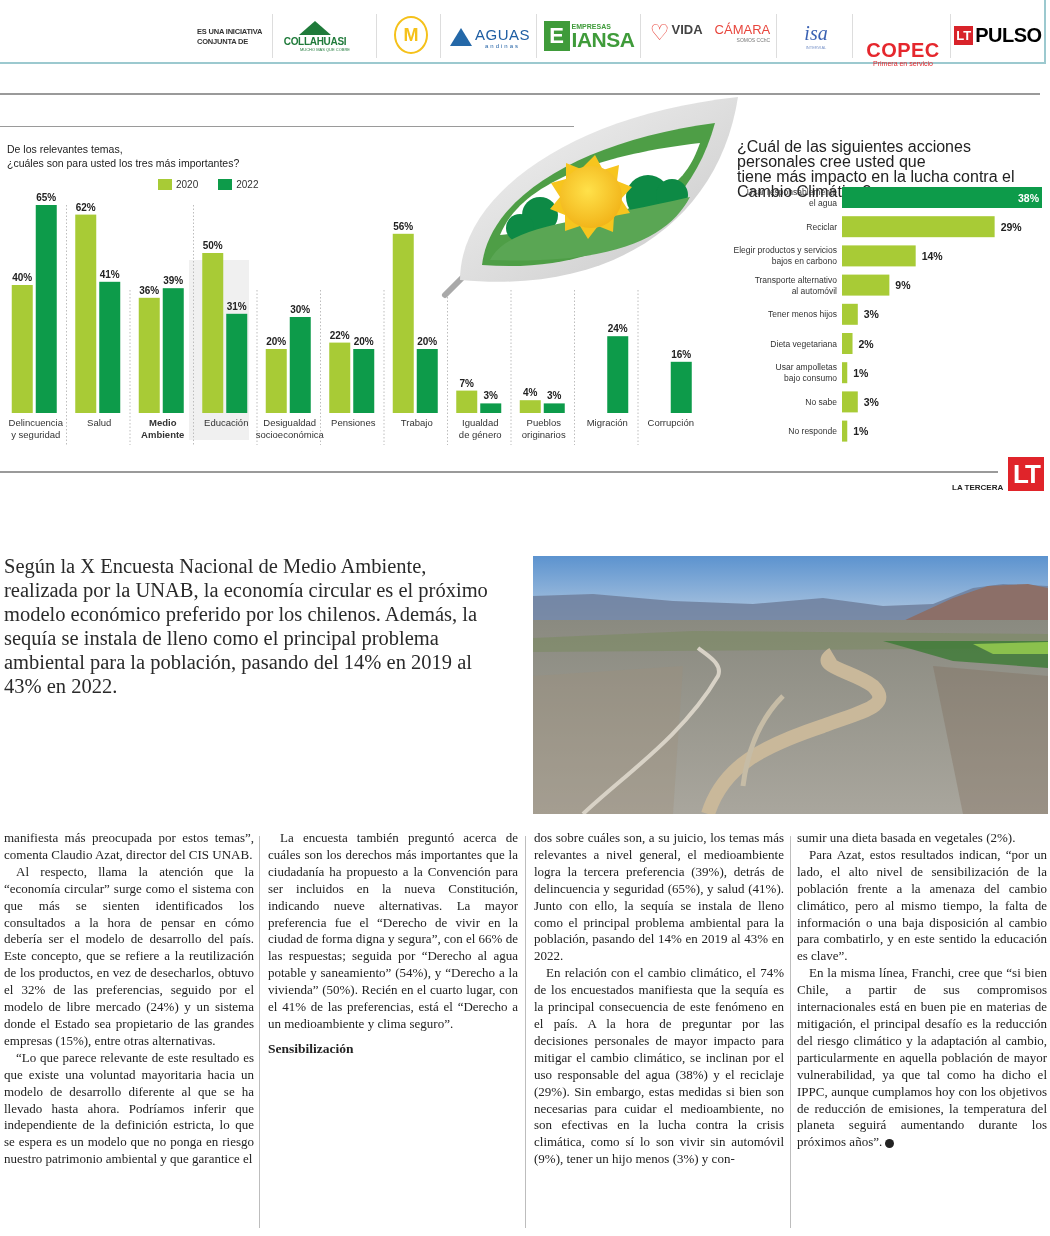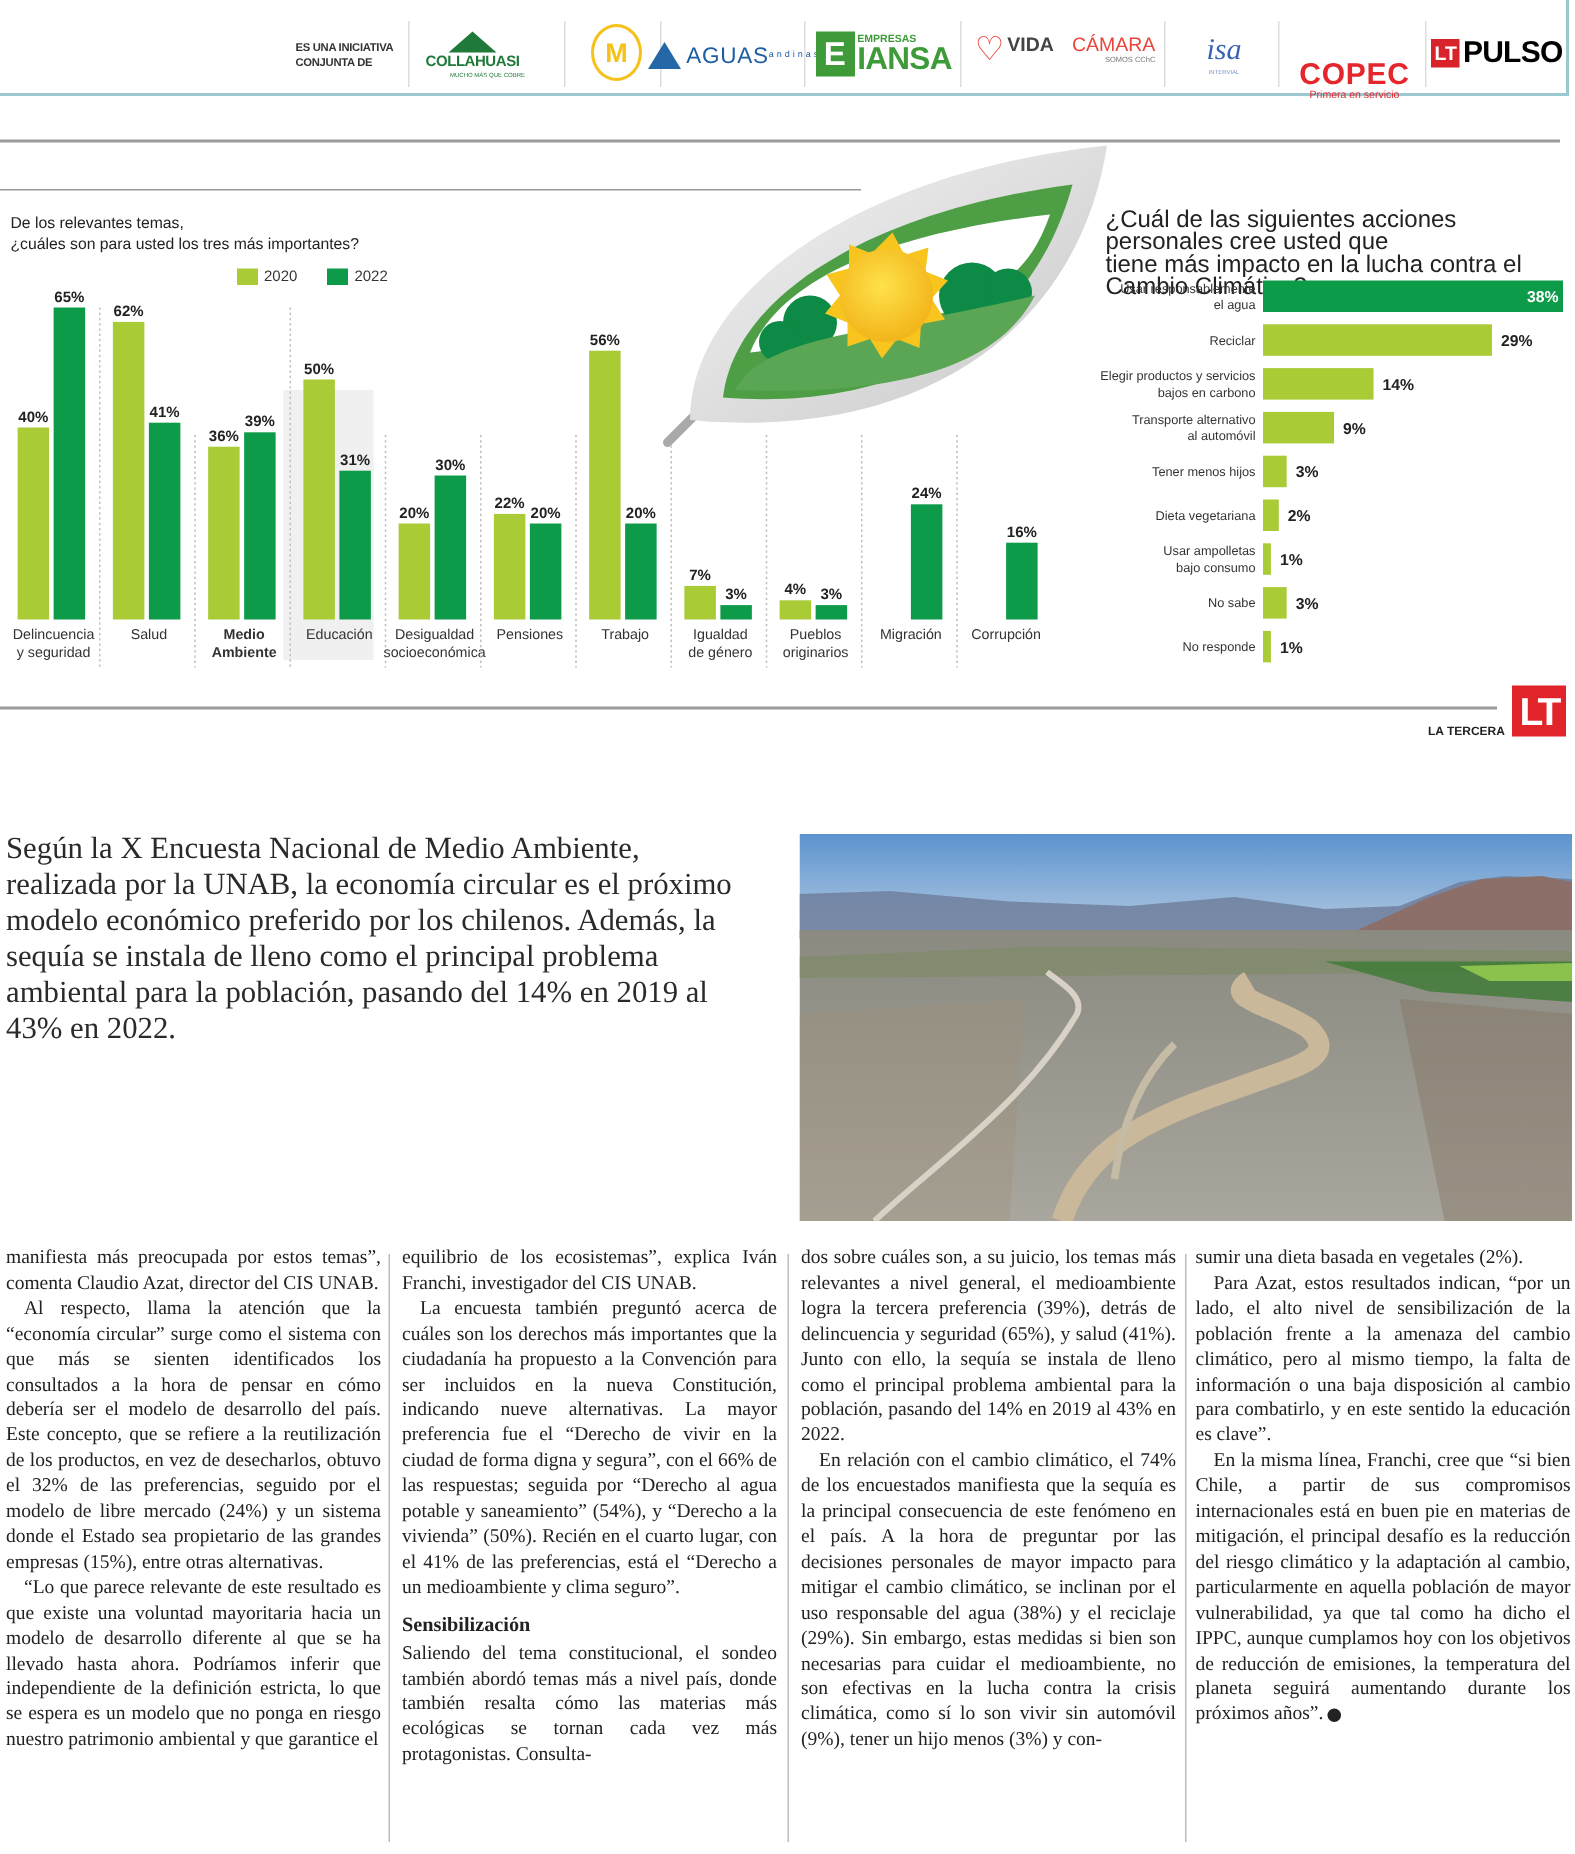--- a/index.html
+++ b/index.html
@@ -12,21 +12,21 @@
   .sponsor-sep { position: absolute; top: 14px; width: 1px; height: 44px; background: #dddddd; }
   .logo { position: absolute; display: flex; flex-direction: column; align-items: center; justify-content: center; }
   .logo-collahuasi { left: 280px; top: 18px; width: 70px; height: 36px; }
   .logo-collahuasi .mount { width: 0; height: 0; border-left: 16px solid transparent; border-right: 16px solid transparent; border-bottom: 14px solid #1f7a3a; margin-bottom: 1px; }
   .logo-collahuasi .name { font-size: 10px; font-weight: 900; color: #1f7a3a; letter-spacing: -0.3px; }
   .logo-collahuasi .tag { font-size: 4px; color: #1f7a3a; align-self: flex-end; }
   .logo-mcd { left: 393px; top: 15px; width: 36px; height: 40px; }
   .logo-mcd .circle { width: 34px; height: 38px; border-radius: 50%; border: 2px solid #f5c11a; color: #f5c11a; font-size: 18px; font-weight: bold; display: flex; align-items: center; justify-content: center; }
   .logo-aguas { left: 449px; top: 22px; width: 82px; height: 30px; flex-direction: row; }
   .logo-aguas .tri { width: 0; height: 0; border-left: 11px solid transparent; border-right: 11px solid transparent; border-bottom: 18px solid #2468a8; margin-right: 3px; position: relative; }
-  .logo-aguas .txt { display: flex; flex-direction: row; align-items: center; }
+  .logo-aguas .txt { display: flex; flex-direction: column; align-items: center; }
   .logo-aguas .name { font-size: 15px; color: #1e5ea3; letter-spacing: 0.5px; }
   .logo-aguas .sub { font-size: 6px; color: #1e5ea3; letter-spacing: 2px; }
   .logo-iansa { left: 543px; top: 18px; width: 92px; height: 36px; flex-direction: row; }
   .logo-iansa .e { width: 26px; height: 30px; background: #3f9b3a; color: #fff; font-weight: 900; font-size: 22px; display: flex; align-items: center; justify-content: center; margin-right: 2px; }
   .logo-iansa .txt { display: flex; flex-direction: column; }
   .logo-iansa .top { font-size: 7px; color: #3f9b3a; font-weight: bold; }
   .logo-iansa .name { font-size: 21px; font-weight: 900; color: #3f9b3a; line-height: 20px; letter-spacing: -0.5px; }
   .logo-vida { left: 650px; top: 22px; width: 120px; height: 30px; flex-direction: row; align-items: flex-start; }
   .logo-vida .heart { color: #e8453c; font-size: 22px; line-height: 22px; margin-right: 2px; }
   .logo-vida .txt { display: flex; flex-direction: column; align-items: flex-end; }
@@ -315,24 +315,22 @@
   <path d="M210 230 C 215 190, 230 160, 250 140" stroke="#c6bca6" stroke-width="5" fill="none"></path>
 </svg>
 
 <div class="col" style="left:4px;">
   <p>manifiesta más preocupada por estos temas”, comenta Claudio Azat, director del CIS UNAB.</p>
   <p class="ind">Al respecto, llama la atención que la “economía circular” surge como el sistema con que más se sienten identificados los consultados a la hora de pensar en cómo debería ser el modelo de desarrollo del país. Este concepto, que se refiere a la reutilización de los productos, en vez de desecharlos, obtuvo el 32% de las preferencias, seguido por el modelo de libre mercado (24%) y un sistema donde el Estado sea propietario de las grandes empresas (15%), entre otras alternativas.</p>
   <p class="ind">“Lo que parece relevante de este resultado es que existe una voluntad mayoritaria hacia un modelo de desarrollo diferente al que se ha llevado hasta ahora. Podríamos inferir que independiente de la definición estricta, lo que se espera es un modelo que no ponga en riesgo nuestro patrimonio ambiental y que garantice el</p>
 </div>
 <div class="col-sep" style="left:259px;"></div>
 <div class="col" style="left:268px;">
-  <p>equilibrio de los ecosistemas”, explica Iván Franchi, investigador del CIS UNAB.</p>
   <p class="ind">La encuesta también preguntó acerca de cuáles son los derechos más importantes que la ciudadanía ha propuesto a la Convención para ser incluidos en la nueva Constitución, indicando nueve alternativas. La mayor preferencia fue el “Derecho de vivir en la ciudad de forma digna y segura”, con el 66% de las respuestas; seguida por “Derecho al agua potable y saneamiento” (54%), y “Derecho a la vivienda” (50%). Recién en el cuarto lugar, con el 41% de las preferencias, está el “Derecho a un medioambiente y clima seguro”.</p>
   <h3>Sensibilización</h3>
-  <p>Saliendo del tema constitucional, el sondeo también abordó temas más a nivel país, donde también resalta cómo las materias más ecológicas se tornan cada vez más protagonistas. Consulta-</p>
 </div>
 <div class="col-sep" style="left:525px;"></div>
 <div class="col" style="left:534px;">
   <p>dos sobre cuáles son, a su juicio, los temas más relevantes a nivel general, el medioambiente logra la tercera preferencia (39%), detrás de delincuencia y seguridad (65%), y salud (41%). Junto con ello, la sequía se instala de lleno como el principal problema ambiental para la población, pasando del 14% en 2019 al 43% en 2022.</p>
   <p class="ind">En relación con el cambio climático, el 74% de los encuestados manifiesta que la sequía es la principal consecuencia de este fenómeno en el país. A la hora de preguntar por las decisiones personales de mayor impacto para mitigar el cambio climático, se inclinan por el uso responsable del agua (38%) y el reciclaje (29%). Sin embargo, estas medidas si bien son necesarias para cuidar el medioambiente, no son efectivas en la lucha contra la crisis climática, como sí lo son vivir sin automóvil (9%), tener un hijo menos (3%) y con-</p>
 </div>
 <div class="col-sep" style="left:790px;"></div>
 <div class="col" style="left:797px;">
   <p>sumir una dieta basada en vegetales (2%).</p>
   <p class="ind">Para Azat, estos resultados indican, “por un lado, el alto nivel de sensibilización de la población frente a la amenaza del cambio climático, pero al mismo tiempo, la falta de información o una baja disposición al cambio para combatirlo, y en este sentido la educación es clave”.</p>

